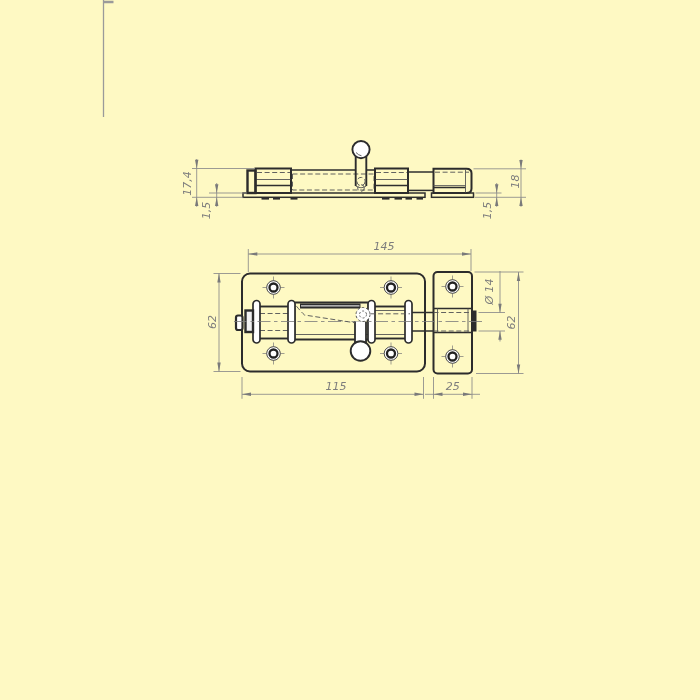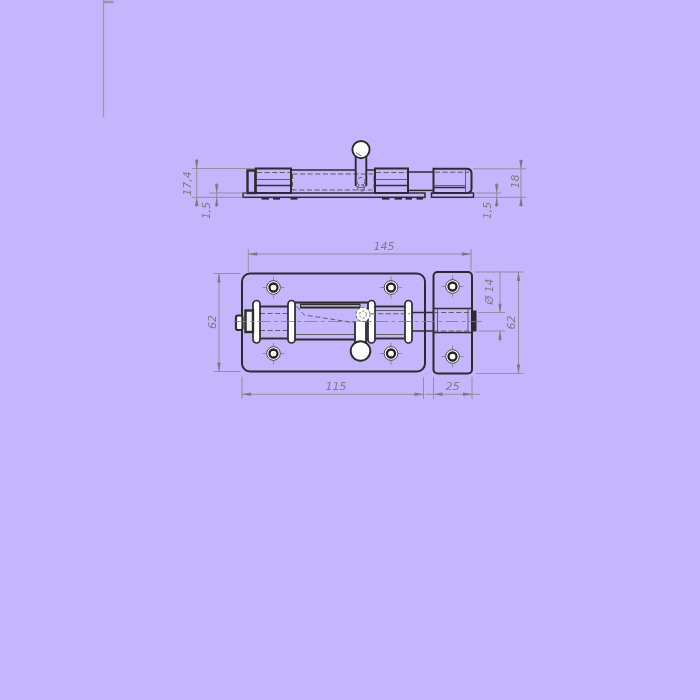--- a/index.html
+++ b/index.html
@@ -1,16 +1,16 @@
 <!DOCTYPE html>
 <html><head>
 <meta charset="utf-8">
 <style>
   html,body{margin:0;padding:0;background:#ffffff;}
-  .stage{position:relative;width:700px;height:700px;background:#c4b5fd;overflow:hidden;}
+  .stage{position:relative;width:700px;height:700px;background:#fef9c3;overflow:hidden;}
   svg{display:block;}
   
   .ol  {fill:none;stroke:#2c2c2c;stroke-width:2;}
   .ol2 {fill:none;stroke:#2c2c2c;stroke-width:2.4;}
   .ol15{fill:none;stroke:#2e2e2e;stroke-width:1.5;}
   .th  {fill:none;stroke:#555555;stroke-width:0.9;}
   .hid {fill:none;stroke:#5a5a5a;stroke-width:0.95;stroke-dasharray:5 2.6;}
   .cl  {fill:none;stroke:#7a7a7a;stroke-width:0.8;stroke-dasharray:13 3.5 3.5 3.5;}
   .dim {fill:none;stroke:#8a8a8a;stroke-width:0.85;}
   .arr {fill:#7a7a7a;stroke:none;}

